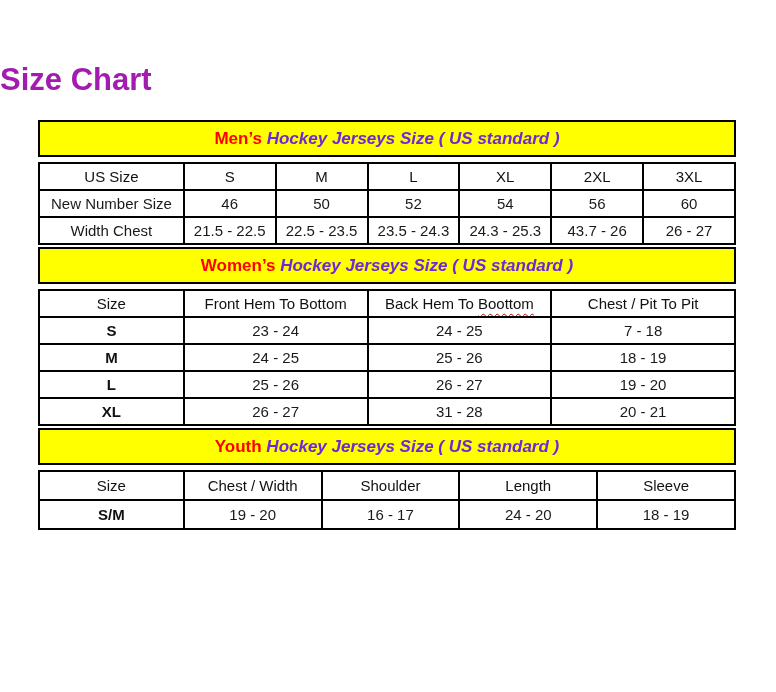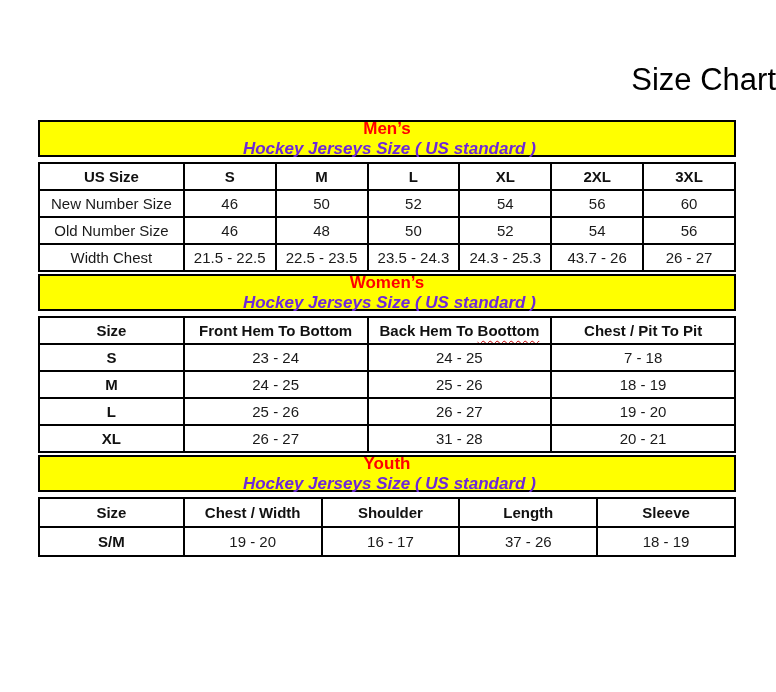--- a/index.html
+++ b/index.html
@@ -10,63 +10,62 @@
     height: 692px;
     background: #ffffff;
     font-family: "Liberation Sans", sans-serif;
     color: #1a1a1a;
     overflow: hidden;
   }
   .page-title {
     margin: 0;
     padding-top: 62px;
     padding-bottom: 22px;
-    text-align: right;
+    text-align: left;
     font-size: 31px;
-    font-weight: normal;
+    font-weight: bold;
     letter-spacing: 0px;
-    color: #000000;
+    color: #a21caf;
   }
   .content {
     width: 698px;
     margin-left: 38px;
   }
   .section { margin-bottom: 2px; }
   .band {
     border: 2px solid #000000;
     background: #ffff00;
     height: 37px;
     display: flex;
     align-items: center;
     justify-content: center;
     font-weight: bold;
     font-size: 17px;
     margin-bottom: 5px;
     white-space: pre;
-    flex-direction: column;
   }
   .band .accent { color: #ff0000; }
   .band .rest { color: #6d28d9; font-style: italic; }
   table {
     width: 100%;
     border-collapse: collapse;
     table-layout: fixed;
   }
   th, td {
     border: 2px solid #000000;
     text-align: center;
     vertical-align: middle;
     font-size: 15px;
     padding: 0 2px;
     height: 27px;
     background: #ffffff;
     overflow: hidden;
     white-space: nowrap;
   }
-  th { font-weight: bold; color: #111111; }
+  th { font-weight: normal; color: #111111; }
   td { font-weight: normal; color: #1a1a1a; }
   .section-womens td.row-label,
   .section-youth td.row-label { font-weight: bold; color: #111111; }
   .section-youth th, .section-youth td { height: 29px; }
   .squiggle {
     text-decoration-line: underline;
     text-decoration-style: wavy;
     text-decoration-color: #c00000;
     text-decoration-thickness: 1px;
     text-underline-offset: 4px;
@@ -103,29 +102,20 @@
         </thead>
         <tbody>
           <tr>
             <td class="row-label">New Number Size</td>
             <td>46</td>
             <td>50</td>
             <td>52</td>
             <td>54</td>
             <td>56</td>
             <td>60</td>
-          </tr>
-          <tr>
-            <td class="row-label">Old Number Size</td>
-            <td>46</td>
-            <td>48</td>
-            <td>50</td>
-            <td>52</td>
-            <td>54</td>
-            <td>56</td>
           </tr>
           <tr>
             <td class="row-label">Width Chest</td>
             <td>21.5 - 22.5</td>
             <td>22.5 - 23.5</td>
             <td>23.5 - 24.3</td>
             <td>24.3 - 25.3</td>
             <td>43.7 - 26</td>
             <td>26 - 27</td>
           </tr>
@@ -194,19 +184,19 @@
             <th>Shoulder</th>
             <th>Length</th>
             <th>Sleeve</th>
           </tr>
         </thead>
         <tbody>
           <tr>
             <td class="row-label">S/M</td>
             <td>19 - 20</td>
             <td>16 - 17</td>
-            <td>37 - 26</td>
+            <td>24 - 20</td>
             <td>18 - 19</td>
           </tr>
         </tbody>
       </table>
     </div>
   </div>
 
 </body></html>

